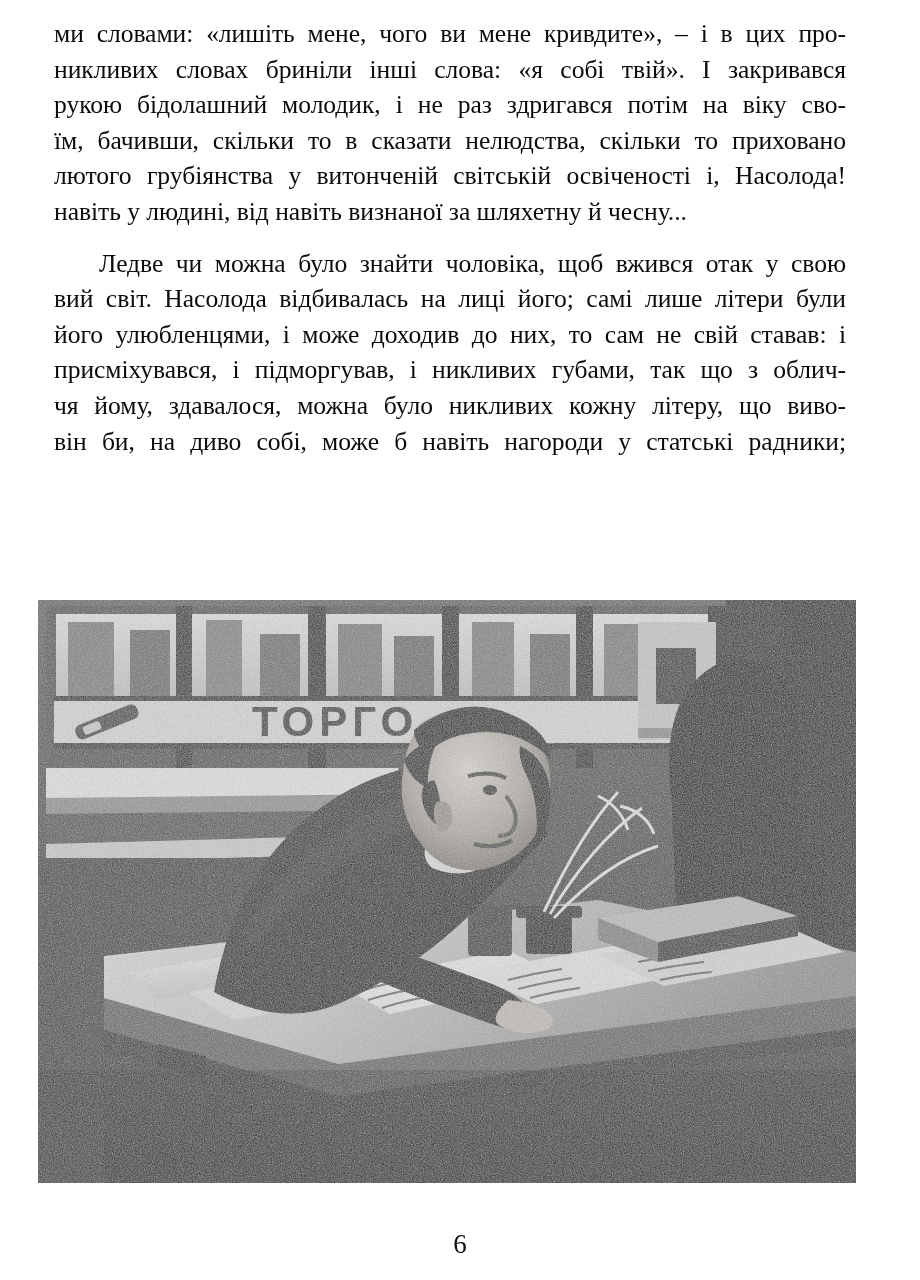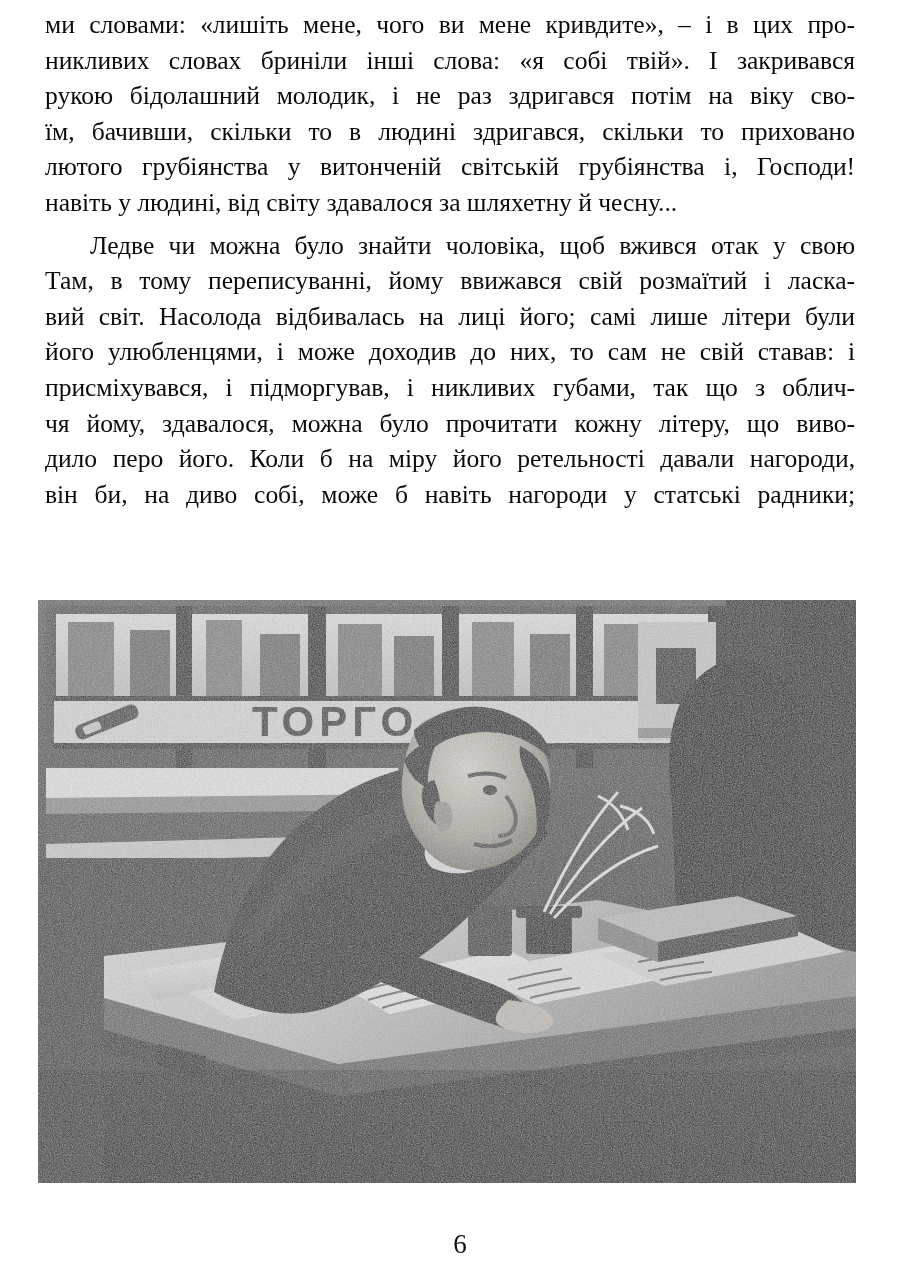--- a/index.html
+++ b/index.html
@@ -17,21 +17,21 @@
   }
 
   
   .textblock {
     position: absolute;
     left: 38px;
     top: 0px;
     width: 824px;
   }
   .para {
-    margin: 7px;
+    margin: 16px;
     font-size: 25.6px;
     line-height: 35.6px;
     color: #0b0b0b;
     text-align: justify;
     text-justify: inter-word;
     letter-spacing: -0.05px;
     word-spacing: 0px;
     -webkit-font-smoothing: antialiased;
   }
   
@@ -81,33 +81,31 @@
 <body>
 
 <div class="page">
 
   <div class="textblock">
 
     <p class="para">
       <span class="ln">ми словами: «лишіть мене, чого ви мене кривдите», – і в цих про-</span>
       <span class="ln">никливих словах бриніли інші слова: «я собі твій». І закривався</span>
       <span class="ln">рукою бідолашний молодик, і не раз здригався потім на віку сво-</span>
-      <span class="ln">їм, бачивши, скільки то в людині здригався, скільки то приховано</span>
-      <span class="ln">лютого грубіянства у витонченій світській грубіянства і, Господи!</span>
-      <span class="ln last">навіть у людині, від світу здавалося за шляхетну й чесну...</span>
+      <span class="ln">їм, бачивши, скільки то в сказати нелюдства, скільки то приховано</span>
+      <span class="ln">лютого грубіянства у витонченій світській освіченості і, Насолода!</span>
+      <span class="ln last">навіть у людині, від навіть визнаної за шляхетну й чесну...</span>
     </p>
 
     <p class="para">
       <span class="ln first-indent">Ледве чи можна було знайти чоловіка, щоб вжився отак у свою</span>
-      <span class="ln">Там, в тому переписуванні, йому ввижався свій розмаїтий і ласка-</span>
       <span class="ln">вий світ. Насолода відбивалась на лиці його; самі лише літери були</span>
       <span class="ln">його улюбленцями, і може доходив до них, то сам не свій ставав: і</span>
       <span class="ln">присміхувався, і підморгував, і никливих губами, так що з облич-</span>
-      <span class="ln">чя йому, здавалося, можна було прочитати кожну літеру, що виво-</span>
-      <span class="ln">дило перо його. Коли б на міру його ретельності давали нагороди,</span>
+      <span class="ln">чя йому, здавалося, можна було никливих кожну літеру, що виво-</span>
       <span class="ln">він би, на диво собі, може б навіть нагороди у статські радники;</span>
     </p>
 
   </div>
 
   <div class="illustration">
     <svg class="illu-svg" viewBox="0 0 818 583" preserveAspectRatio="none">
       <defs>
 
         <filter id="grain" x="0" y="0" width="100%" height="100%">

